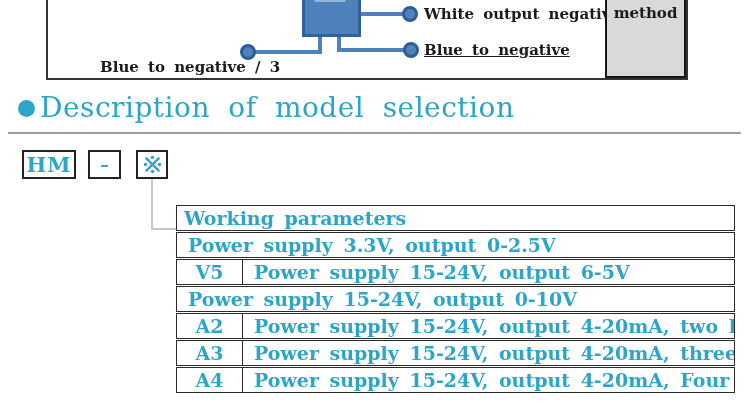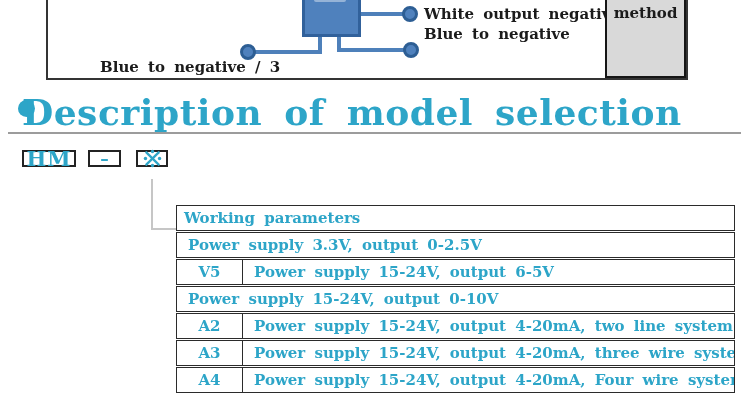--- a/index.html
+++ b/index.html
@@ -23,38 +23,38 @@
   .cut-label { position:absolute; left:9px; top:1px; width:32px; height:6px;
     background:rgba(255,255,255,0.4); border-radius:2px; }
   .wire { background:#4e80ba; }
   .dot { width:16px; height:16px; border-radius:50%;
     background:#4f81bd; border:3px solid #2d5e94; }
   .diag-label { font-weight:bold; font-size:15px; color:#1b1b1b;
     word-spacing:4px; white-space:nowrap; }
 
   
   .bullet { left:18px; top:100px; width:17px; height:17px; border-radius:50%; }
-  .section-title { left:22px; top:91px; font-size:36px; font-weight:bold;
+  .section-title { left:40px; top:91px; font-size:28px; font-weight:normal;
     word-spacing:9px; letter-spacing:0.5px; white-space:nowrap; }
   .rule { left:8px; top:132px; width:733px; height:2px; background:#9c9c9c; }
 
   
-  .code-box { top:150px; height:17px; border:2px solid #232323;
+  .code-box { top:150px; height:29px; border:2px solid #232323;
     display:flex; align-items:center; justify-content:center;
     font-weight:bold; }
   .code-hm { left:22px; width:54px; font-size:21px; letter-spacing:1px; }
   .code-dash { left:88px; width:33px; font-size:17px; }
   .code-mark { left:136px; width:32px; }
   .connector { background:#c6c6c6; }
 
   
   .ptable { left:176px; top:205px; width:559px; }
   .trow { height:26px; border:1.5px solid #2b2b2b; margin-bottom:1px;
     display:flex; align-items:center;
-    font-weight:bold; font-size:15px; word-spacing:4px; white-space:nowrap; }
+    font-weight:bold; font-size:19px; word-spacing:4px; white-space:nowrap; }
   .trow:last-child { margin-bottom:12px; }
   .th-cell { padding-left:7px; }
   .td-code { width:66px; height:100%; border-right:1.5px solid #2b2b2b;
     display:flex; align-items:center; justify-content:center; flex:none; }
   .td-desc { flex:1; padding-left:11px; overflow:hidden; }
 </style>
 </head>
 <body>
 
 <div class="page">
@@ -70,21 +70,21 @@
   <div class="abs wire" style="left:337px; top:37px; width:4px; height:13px;"></div>
   <div class="abs wire" style="left:252px; top:50px; width:70px; height:4px;"></div>
   <div class="abs wire" style="left:337px; top:48px; width:70px; height:4px;"></div>
 
   <div class="abs dot" style="left:240px; top:44px;"></div>
   <div class="abs dot" style="left:402px; top:6px;"></div>
   <div class="abs dot" style="left:403px; top:42px;"></div>
 
   <div class="abs diag-label" style="left:100px; top:58px;">Blue to negative / 3</div>
   <div class="abs diag-label" style="left:424px; top:5px;">White output negative</div>
-  <div class="abs diag-label" style="left:424px; top:25px;">Blue to negative</div>
+  <div class="abs diag-label" style="left:424px; top:41px;text-decoration:underline;">Blue to negative</div>
 
   <div class="abs gray-box">
     <span>method</span>
   </div>
 
   <div class="abs bullet" style="background:#2da5c8;"></div>
   <h2 class="abs section-title" style="color:#2da5c8;">Description of model selection</h2>
   <div class="abs rule"></div>
 
   <div class="abs code-box code-hm" style="color:#2da5c8;">

